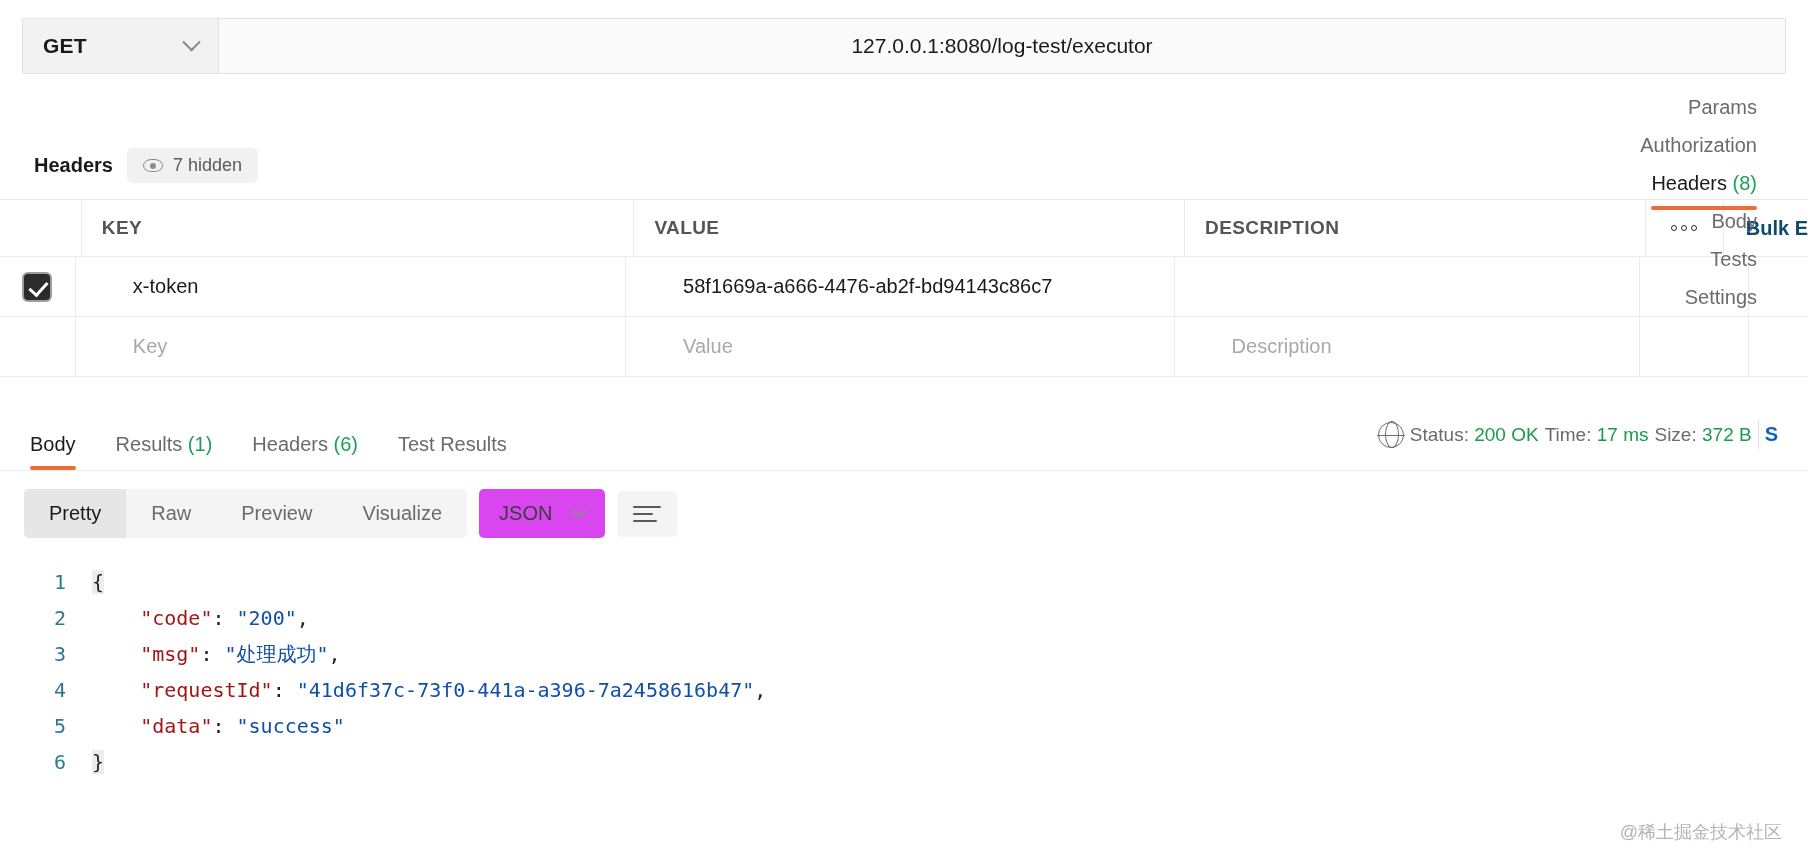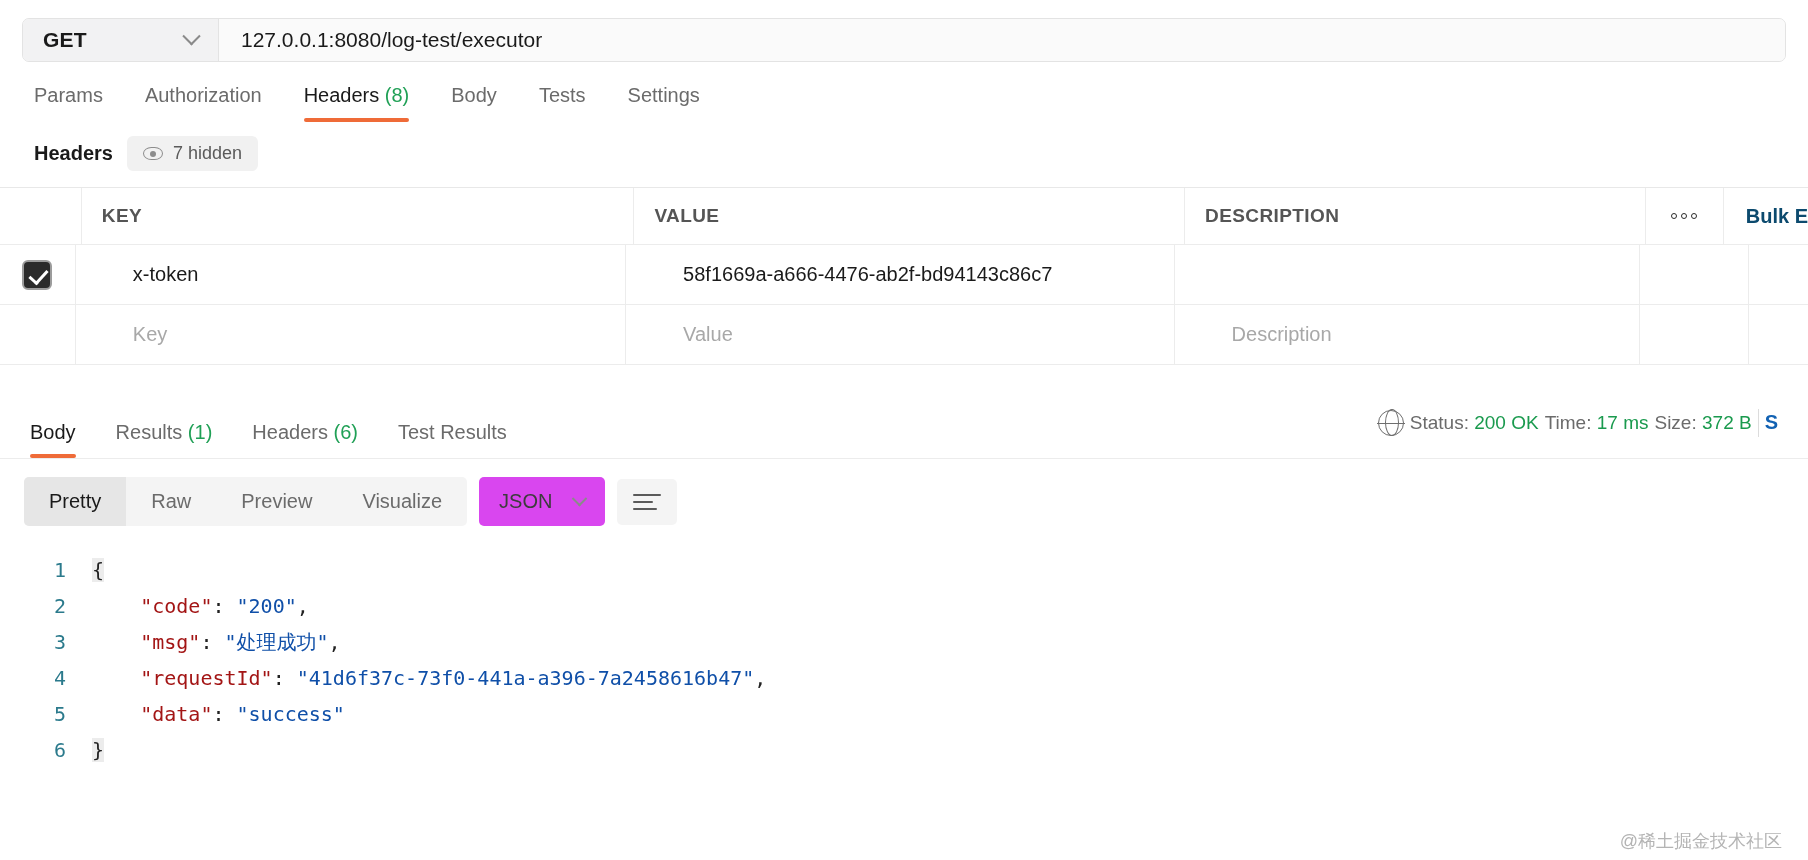--- a/index.html
+++ b/index.html
@@ -8,23 +8,23 @@
     background: #ffffff;
     font-family: "Liberation Sans", sans-serif;
     color: #2b2b2b;
     overflow: hidden;
   }
 
   
   .urlbar-wrap { padding: 18px 22px 0 22px; }
   .urlbar {
     display: flex; align-items: stretch;
-    height: 44px;
+    height: 56px;
     border: 1px solid #e3e3e3;
-    border-radius: 7px;
+    border-radius: 1px;
     background: #fafafa;
     overflow: hidden;
   }
   .method-box {
     display: flex; align-items: center; justify-content: space-between;
     width: 196px; padding: 0 20px;
     background: #f2f2f3;
     border-right: 1px solid #e3e3e3;
     cursor: pointer;
   }
@@ -34,28 +34,30 @@
     border-right: 2px solid #8a8a8a;
     border-bottom: 2px solid #8a8a8a;
     transform: rotate(45deg) translate(-3px,-3px);
   }
   .url-input {
     flex: 1; border: none; outline: none;
     background: #fafafa;
     font-family: "Liberation Sans", sans-serif;
     font-size: 21px; color: #1a1a1a;
     padding: 0 22px;
+    text-align: center;
   }
 
   
   .req-tabs {
     display: flex; align-items: flex-end;
     gap: 0;
     padding: 22px 30px 0 30px;
     height: 60px;
+    flex-direction: column;
   }
   .req-tab {
     position: relative;
     font-size: 20px; color: #6b6b6b;
     padding: 0 21px 15px 21px;
     cursor: pointer; white-space: nowrap;
   }
   .req-tab:first-child { padding-left: 4px; }
   .req-tab.active { color: #1a1a1a; }
   .req-tab.active::after {
@@ -209,21 +211,21 @@
     width: 92px; text-align: right; padding-right: 26px;
     color: #2b7a8c; user-select: none;
   }
   .ctext { white-space: pre; color: #222; }
   .k { color: #a31515; }
   .s { color: #0f4fa8; }
   .p { color: #222; }
   .fold { background: #ececec; }
 
   .watermark {
-    position: absolute; right: 26px; bottom: 7px;
+    position: absolute; right: 26px; bottom: 16px;
     font-size: 18px; color: #b4b4b4;
   }
 </style>
 </head>
 <body>
 
 <div class="urlbar-wrap">
   <div class="urlbar">
     <div class="method-box">
       <span class="method-label">GET</span>

